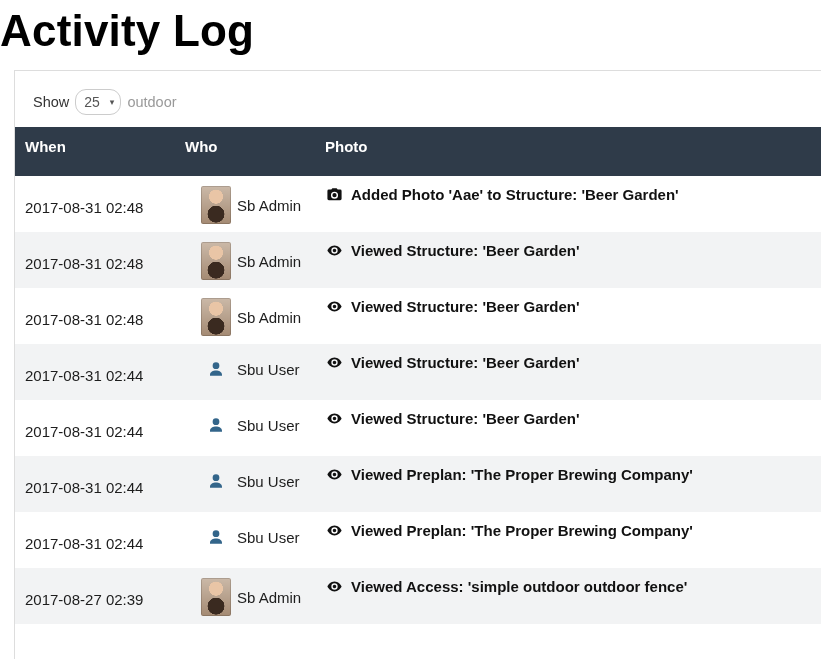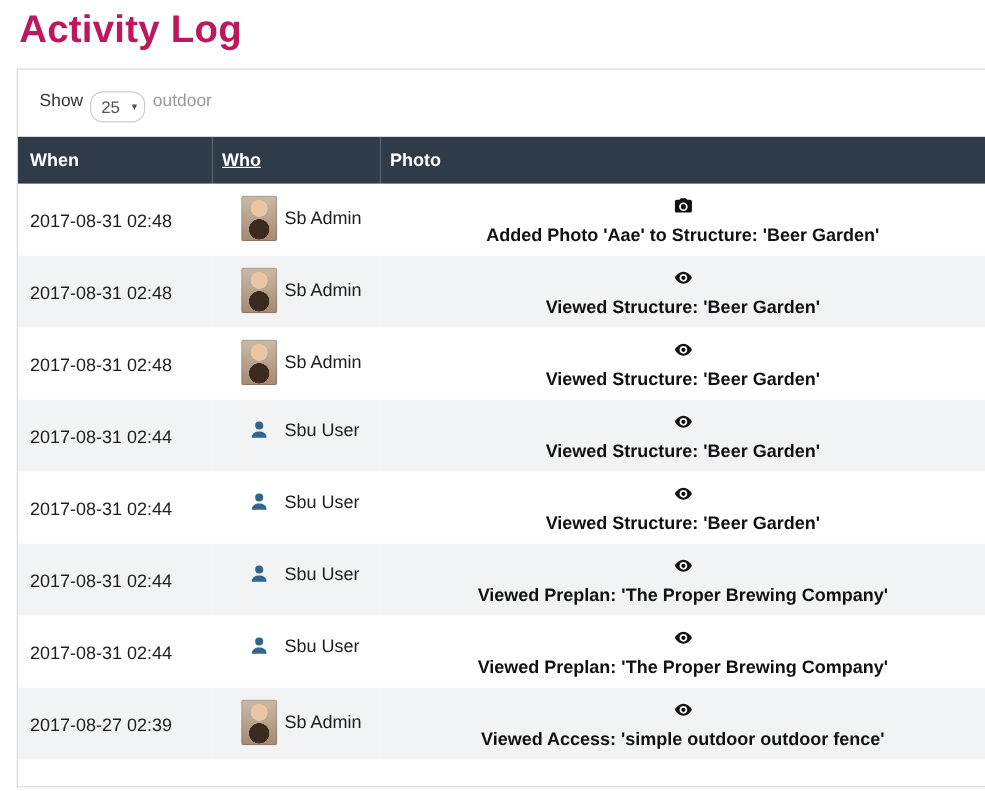--- a/index.html
+++ b/index.html
@@ -6,42 +6,42 @@
   body {
     font-family: "Helvetica Neue", Helvetica, Arial, sans-serif;
     background: #fff;
     color: #333;
     width: 821px;
     height: 659px;
     overflow: hidden;
     position: relative;
   }
   .page-title {
-    font-size: 32px;
+    font-size: 44px;
     font-weight: 600;
-    color: #be185d;
-    padding: 6px 8px 14px 16px;
+    color: #000000;
+    padding: 6px 8px 14px 0;
     letter-spacing: 0.2px;
   }
   .panel {
     border-top: 1px solid #ddd;
     border-left: 1px solid #ddd;
     margin: 0 0 0 14px;
     box-shadow: 0 1px 0 rgba(0,0,0,0.04);
     background: #fff;
     height: 600px;
     overflow: hidden;
     position: relative;
   }
   .controls {
     padding: 18px 8px 12px 18px;
     font-size: 14.5px;
     color: #333;
     display: flex;
-    align-items: flex-start;
+    align-items: center;
     gap: 6px;
   }
   .controls .muted { color: #999; }
   .length-select {
     display: inline-flex;
     align-items: center;
     height: 26px;
     border: 1px solid #ccc;
     border-radius: 11px;
     padding: 0 6px 0 8px;
@@ -58,24 +58,24 @@
     width: 100%;
     border-collapse: collapse;
     table-layout: fixed;
   }
   table.log thead th {
     background: #2f3b49;
     color: #fff;
     text-align: left;
     font-weight: 700;
     font-size: 15px;
-    padding: 11px 8px 11px 8px;
+    padding: 11px 8px 21px 8px;
   }
   table.log th:nth-child(1) { width: 162px; padding-left: 10px; }
-  table.log th:nth-child(2) { width: 140px; text-decoration: underline; }
+  table.log th:nth-child(2) { width: 140px; }
   table.log th:nth-child(3) { }
   table.log tbody tr:nth-child(even) td { background: #f2f3f4; }
   table.log tbody td {
     font-size: 15px;
     color: #1d1d1d;
     padding: 8px 8px;
     vertical-align: top;
     height: 56px;
   }
   table.log tbody td:first-child { padding-left: 10px; padding-top: 23px; }
@@ -89,21 +89,21 @@
       linear-gradient(#cbb9a8, #a48a73);
     box-shadow: inset 0 0 0 1px rgba(0,0,0,0.15);
     flex-shrink: 0;
   }
   .avatar-icon {
     width: 30px; height: 30px;
     display: inline-flex; align-items: center; justify-content: center;
     flex-shrink: 0;
   }
   .avatar-icon svg { width: 18px; height: 18px; fill: #33658a; }
-  .what-cell { display: flex; align-items: center; gap: 8px; padding-top: 2px; flex-direction: column; }
+  .what-cell { display: flex; align-items: flex-end; gap: 8px; padding-top: 2px; }
   .what-cell .wicon { width: 18px; flex-shrink: 0; display: inline-flex; align-items: center; justify-content: center; }
   .what-cell .wicon svg { width: 17px; height: 17px; fill: #111; }
   .what-cell .wtext { font-weight: 600; color: #111; }
 
   
   tr.short td { height: 46px; }
 
   .bottom-shadow {
     position: absolute;
     left: 0; right: 0; bottom: 0;

